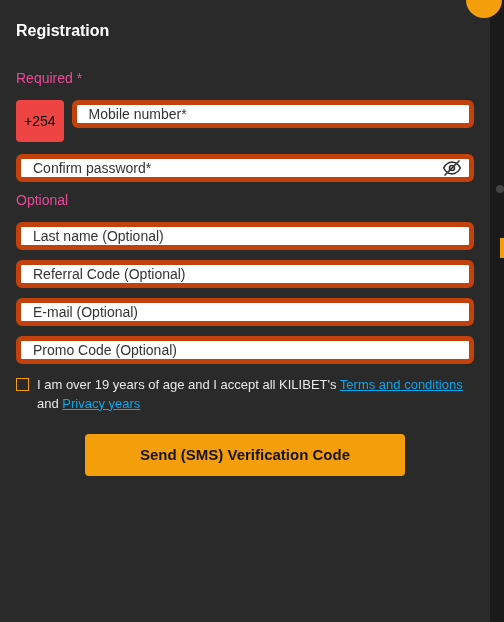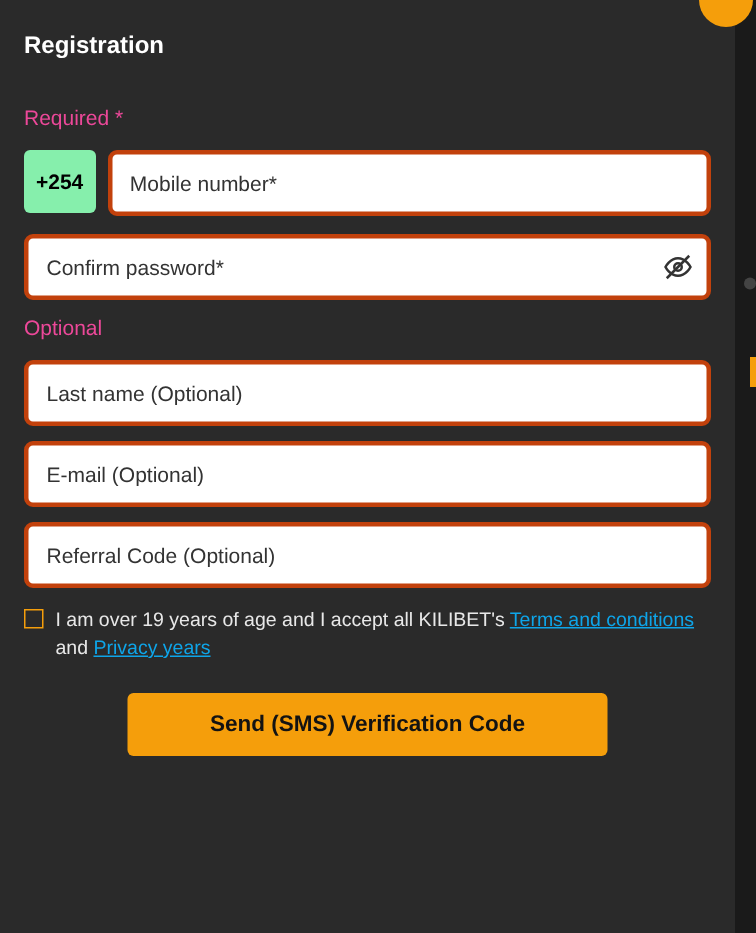--- a/index.html
+++ b/index.html
@@ -52,42 +52,42 @@
     font-size: 14px;
     color: #ec4899;
     margin-bottom: 14px;
   }
   .row-phone {
     display: flex;
     gap: 8px;
     margin-bottom: 12px;
   }
   .prefix {
-    background: #86efac;
+    background: #ef4444;
     color: #000;
     font-size: 14px;
-    font-weight: 700;
+    font-weight: 400;
     padding: 0 8px;
     height: 42px;
     display: flex;
     align-items: center;
     border-radius: 4px;
     flex-shrink: 0;
   }
   .field-wrap {
     position: relative;
     flex: 1;
     margin-bottom: 10px;
   }
   .row-phone .field-wrap { margin-bottom: 0; }
   input.text-field {
     width: 100%;
-    height: 44px;
+    height: 28px;
     border-radius: 6px;
-    border: 3px solid #c2410c;
+    border: 5px solid #c2410c;
     background: #fff;
     color: #222;
     padding: 0 12px;
     font-size: 14px;
     outline: none;
   }
   input.text-field::placeholder {
     color: #333;
     opacity: 1;
   }
@@ -194,24 +194,27 @@
       <line x1="3" y1="21" x2="21" y2="3"></line>
     </svg>
   </div>
 
   <div class="section-label" style="margin-top:6px;">Optional</div>
 
   <div class="field-wrap">
     <input class="text-field" type="text" placeholder="Last name (Optional)" style="">
   </div>
   <div class="field-wrap">
+    <input class="text-field" type="text" placeholder="Referral Code (Optional)" style="">
+  </div>
+  <div class="field-wrap">
     <input class="text-field" type="text" placeholder="E-mail (Optional)" style="">
   </div>
   <div class="field-wrap">
-    <input class="text-field" type="text" placeholder="Referral Code (Optional)" style="">
+    <input class="text-field" type="text" placeholder="Promo Code (Optional)" style="">
   </div>
 
   <div class="consent-row">
     <div class="consent-check"></div>
     <div class="consent-text">
       <span>I am over 19 years of age and I accept all KILIBET's </span><span class="link">Terms and conditions</span><span> and </span><span class="link">Privacy years</span>
     </div>
   </div>
 
   <button class="submit-btn">Send (SMS) Verification Code</button>

